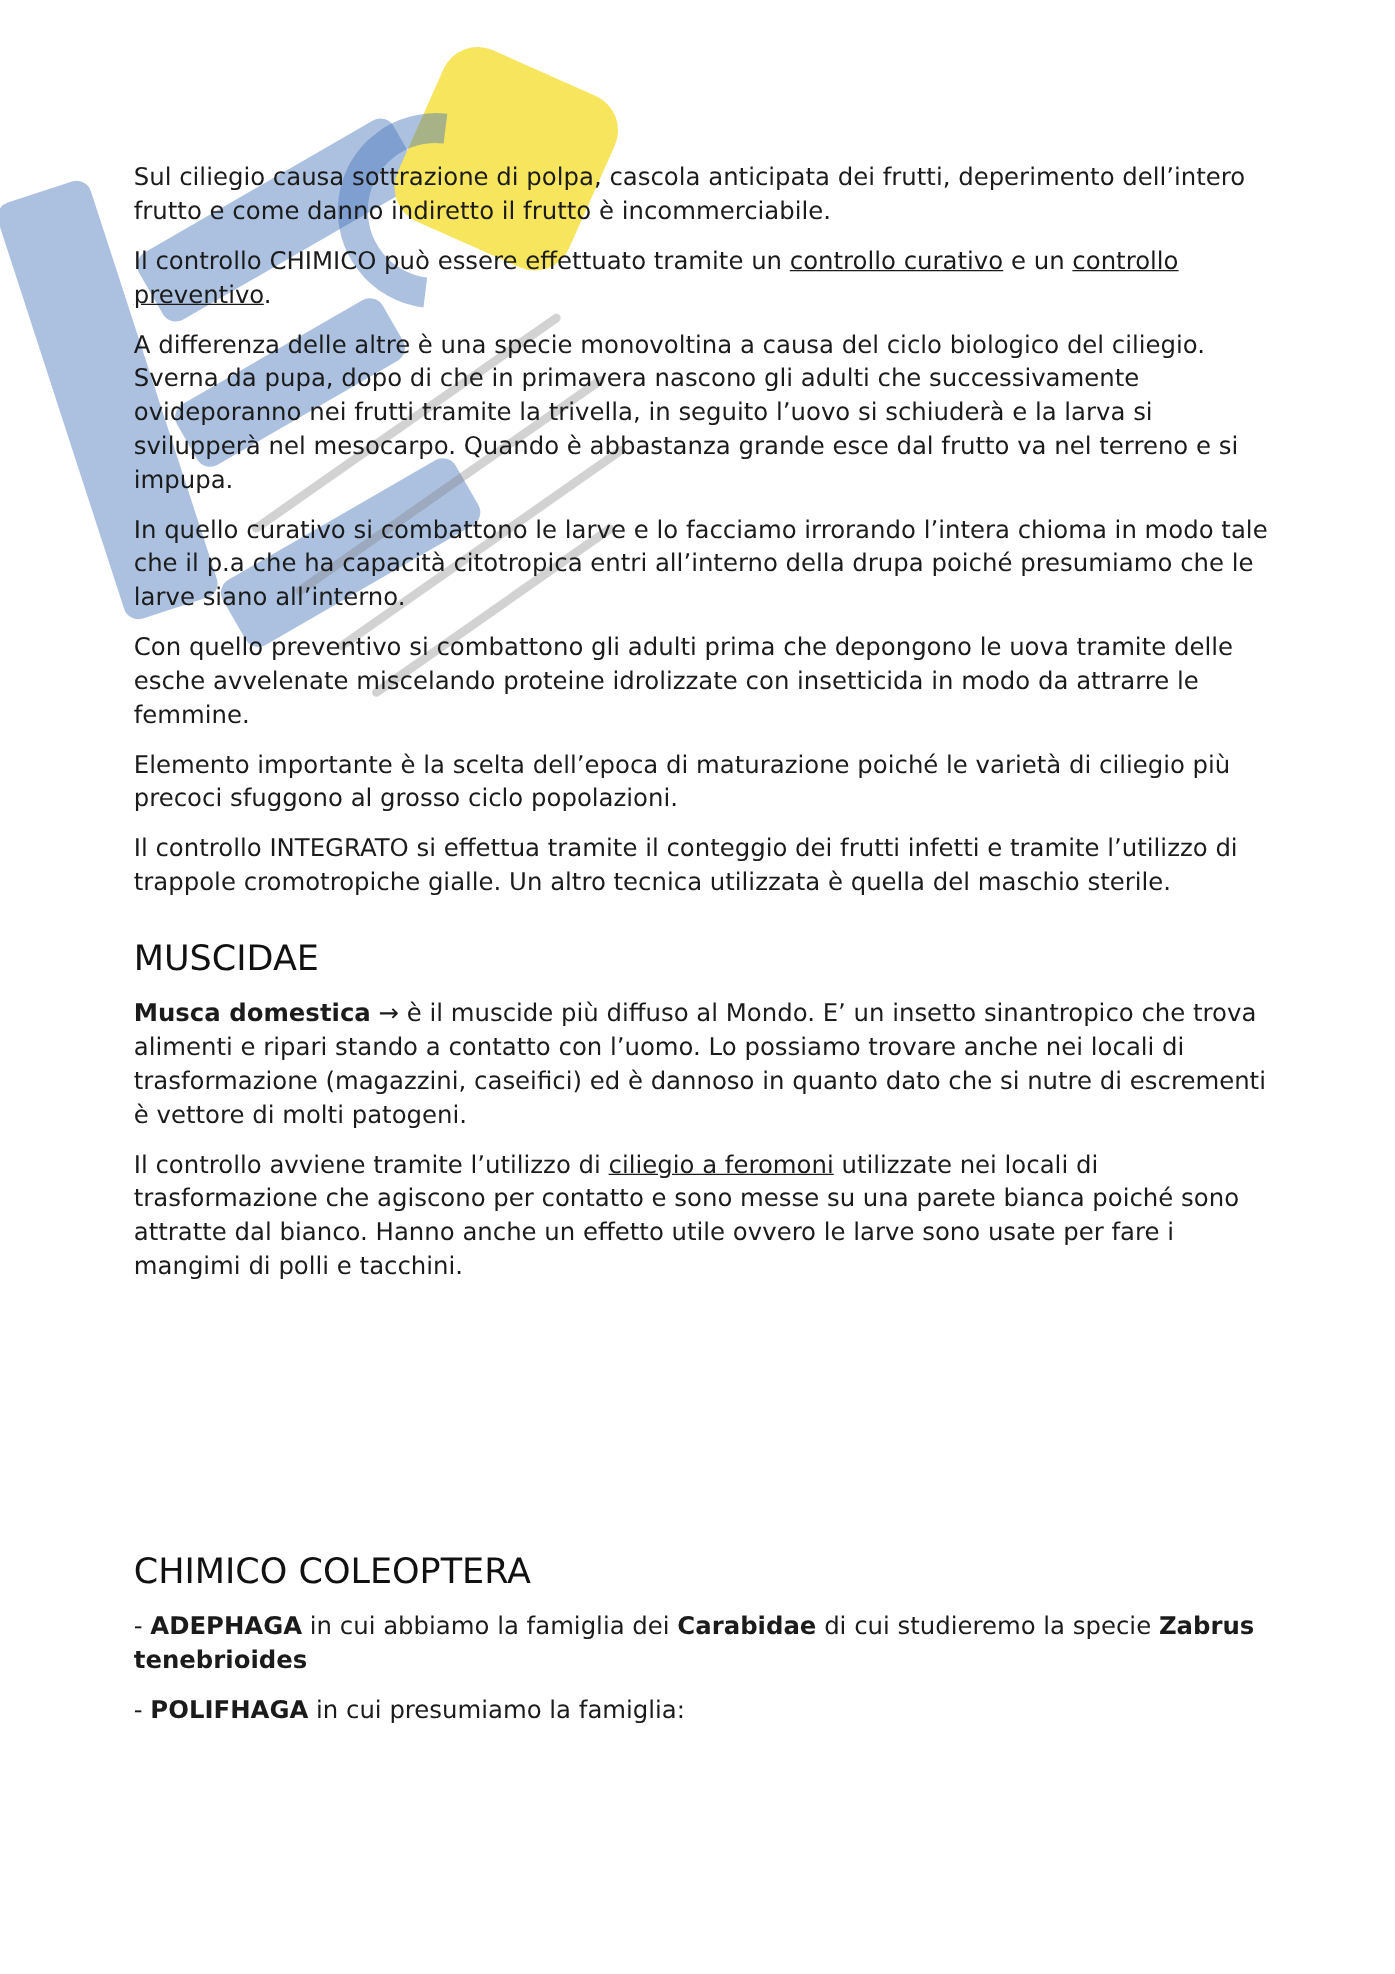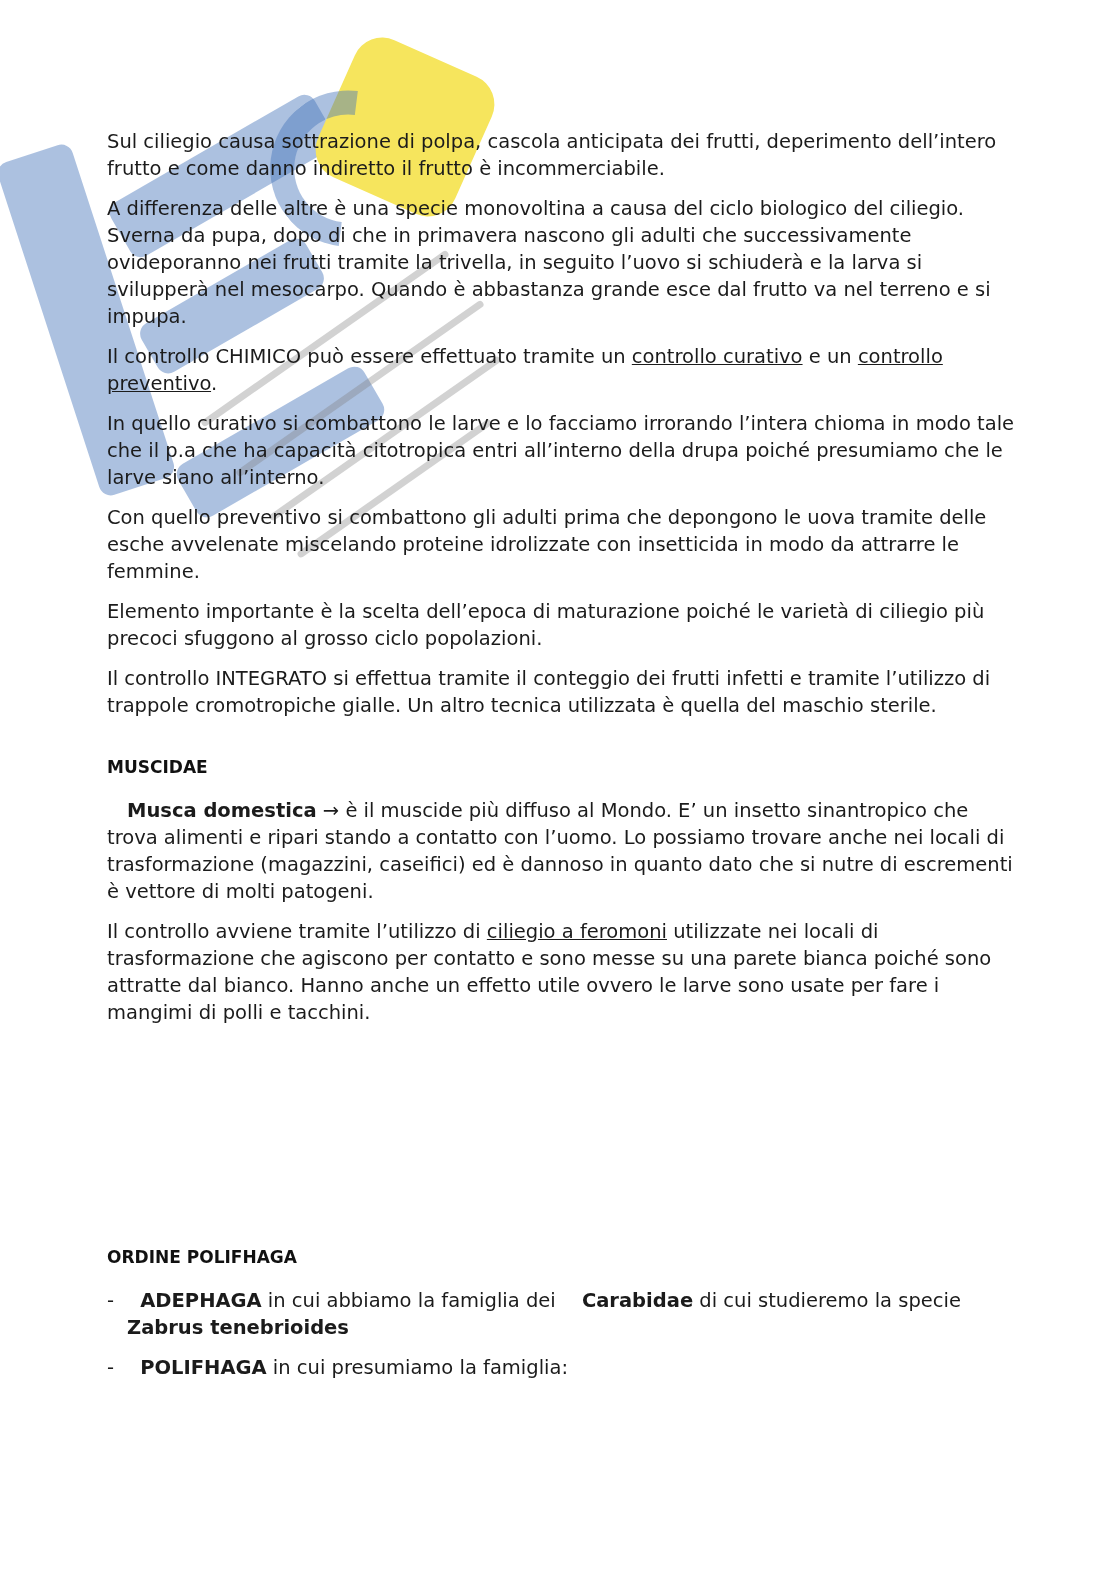--- a/index.html
+++ b/index.html
@@ -72,28 +72,28 @@
     top: 128px;
     width: 912px;
     z-index: 1;
     color: var(--text-color, #1b1b1b);
     font-size: 19.5px;
     line-height: 27px;
     text-align: left;
   }
   .para { margin: 0 0 13px 0; }
   .heading {
-    font-size: 17px;
+    font-size: 28px;
     line-height: 32px;
-    font-weight: bold;
+    font-weight: normal;
     color: var(--heading-color, #111111);
     margin: 32px 0 14px 0;
   }
   .section-gap { height: 170px; }
-  .bold { font-weight: bold; margin-left: 20px; }
+  .bold { font-weight: bold; }
   .underline { text-decoration: underline; }
 </style>
 </head>
 <body>
 
 <div class="page" style="--page-bg: #ffffff; --text-color: #1b1b1b; --heading-color: #111111; --wm-yellow: #f6e55d; --wm-blue: rgba(72,118,186,0.45); --wm-gray: rgba(125,125,125,0.35);">
 
   <div class="watermark">
     <div class="wm-bar wm-b1"></div>
     <div class="wm-bar wm-b2"></div>
@@ -103,28 +103,28 @@
       <div class="wm-crescent"></div>
     </div>
     <div class="wm-stroke wm-s1"></div>
     <div class="wm-stroke wm-s2"></div>
     <div class="wm-stroke wm-s3"></div>
     <div class="wm-stroke wm-s4"></div>
   </div>
 
   <div class="content">
       <p class="para"><span>Sul ciliegio causa sottrazione di polpa, cascola anticipata dei frutti, deperimento dell’intero frutto e come danno indiretto il frutto è incommerciabile.</span></p>
+      <p class="para"><span>Il controllo CHIMICO può essere effettuato tramite un </span><span class="underline">controllo curativo</span><span> e un </span><span class="underline">controllo preventivo</span><span>.</span></p>
       <p class="para"><span>A differenza delle altre è una specie monovoltina a causa del ciclo biologico del ciliegio. Sverna da pupa, dopo di che in primavera nascono gli adulti che successivamente ovideporanno nei frutti tramite la trivella, in seguito l’uovo si schiuderà e la larva si svilupperà nel mesocarpo. Quando è abbastanza grande esce dal frutto va nel terreno e si impupa.</span></p>
-      <p class="para"><span>Il controllo CHIMICO può essere effettuato tramite un </span><span class="underline">controllo curativo</span><span> e un </span><span class="underline">controllo preventivo</span><span>.</span></p>
       <p class="para"><span>In quello curativo si combattono le larve e lo facciamo irrorando l’intera chioma in modo tale che il p.a che ha capacità citotropica entri all’interno della drupa poiché presumiamo che le larve siano all’interno.</span></p>
       <p class="para"><span>Con quello preventivo si combattono gli adulti prima che depongono le uova tramite delle esche avvelenate miscelando proteine idrolizzate con insetticida in modo da attrarre le femmine.</span></p>
       <p class="para"><span>Elemento importante è la scelta dell’epoca di maturazione poiché le varietà di ciliegio più precoci sfuggono al grosso ciclo popolazioni.</span></p>
       <p class="para"><span>Il controllo INTEGRATO si effettua tramite il conteggio dei frutti infetti e tramite l’utilizzo di trappole cromotropiche gialle. Un altro tecnica utilizzata è quella del maschio sterile.</span></p>
       <h2 class="heading">MUSCIDAE</h2>
       <p class="para"><span class="bold">Musca domestica</span><span> → </span><span>è il muscide più diffuso al Mondo. E’ un insetto sinantropico che trova alimenti e ripari stando a contatto con l’uomo. Lo possiamo trovare anche nei locali di trasformazione (magazzini, caseifici) ed è dannoso in quanto dato che si nutre di escrementi è vettore di molti patogeni.</span></p>
       <p class="para"><span>Il controllo avviene tramite l’utilizzo di </span><span class="underline">ciliegio a feromoni</span><span> utilizzate nei locali di trasformazione che agiscono per contatto e sono messe su una parete bianca poiché sono attratte dal bianco. Hanno anche un effetto utile ovvero le larve sono usate per fare i mangimi di polli e tacchini.</span></p>
       <div class="section-gap"></div>
-      <h2 class="heading">ORDINE POLIFHAGA</h2>
+      <h2 class="heading">CHIMICO COLEOPTERA</h2>
       <p class="para"><span>- </span><span class="bold">ADEPHAGA</span><span> in cui abbiamo la famiglia dei </span><span class="bold">Carabidae</span><span> di cui studieremo la specie </span><span class="bold">Zabrus tenebrioides</span></p>
       <p class="para"><span>- </span><span class="bold">POLIFHAGA</span><span> in cui presumiamo la famiglia:</span></p>
     </div>
 
 </div>
 
 </body></html>

